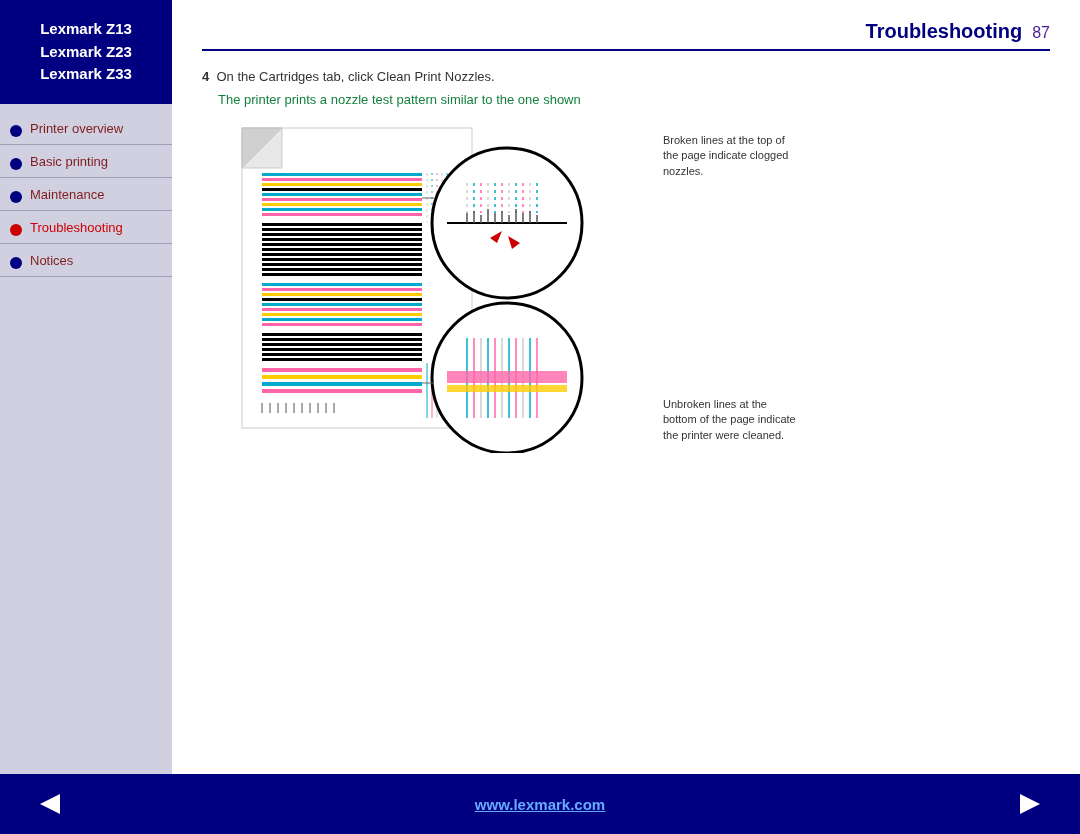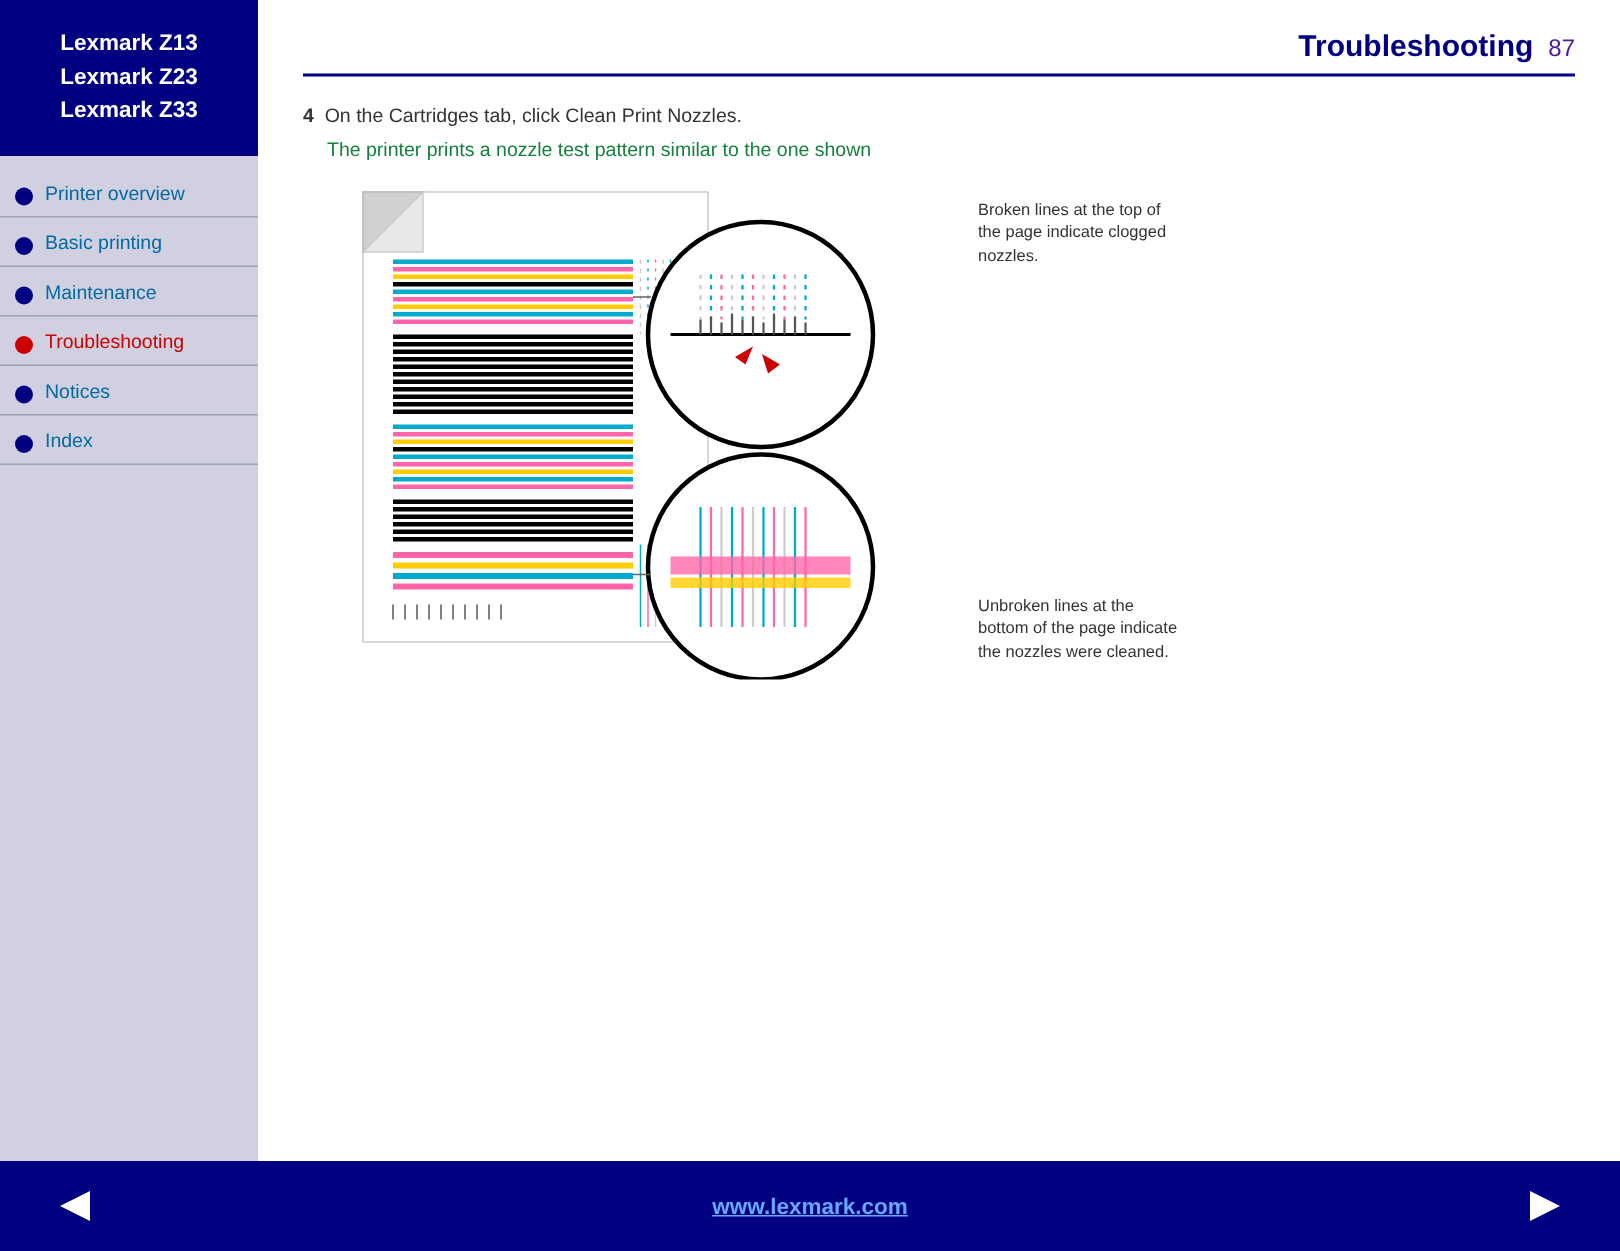--- a/index.html
+++ b/index.html
@@ -64,21 +64,21 @@
       margin-right: 8px;
       flex-shrink: 0;
     }
 
     .nav-bullet.active {
       background: #cc0000;
     }
 
     .nav-label {
       font-size: 13px;
-      color: #0369a1;
+      color: #7f1d1d;
       font-weight: 500;
       padding-bottom: 6px;
     }
 
     .nav-label.active {
       color: #cc0000;
     }
 
     
     .content-area {
@@ -130,21 +130,21 @@
       font-size: 13px;
       color: #15803d;
       margin-bottom: 16px;
       margin-left: 16px;
     }
 
     
     .diagram-container {
       display: flex;
       align-items: flex-start;
-      gap: 10px;
+      gap: 21px;
       margin-left: 10px;
     }
 
     .diagram-svg-wrapper {
       flex-shrink: 0;
     }
 
     .annotations {
       display: flex;
       flex-direction: column;
@@ -223,24 +223,20 @@
         <div class="nav-bullet"></div>
         <span class="nav-label">Maintenance</span>
       </div>
       <div class="nav-item">
         <div class="nav-bullet active"></div>
         <span class="nav-label active">Troubleshooting</span>
       </div>
       <div class="nav-item">
         <div class="nav-bullet"></div>
         <span class="nav-label">Notices</span>
-      </div>
-      <div class="nav-item">
-        <div class="nav-bullet"></div>
-        <span class="nav-label">Index</span>
       </div>
     </nav>
   </div>
 
   <div class="content-area">
     <div class="page-header">
       <div class="page-title-area">
         <span class="page-title">Troubleshooting</span>
         <span class="page-number">87</span>
       </div>
@@ -382,21 +378,21 @@
           <line x1="90" y1="280" x2="90" y2="290" stroke="#555" stroke-width="1"></line>
           <line x1="98" y1="280" x2="98" y2="290" stroke="#555" stroke-width="1"></line>
           <line x1="106" y1="280" x2="106" y2="290" stroke="#555" stroke-width="1"></line>
           <line x1="114" y1="280" x2="114" y2="290" stroke="#555" stroke-width="1"></line>
           <line x1="122" y1="280" x2="122" y2="290" stroke="#555" stroke-width="1"></line>
         </svg>
       </div>
 
       <div class="annotations">
         <div class="annotation-top">Broken lines at the top of the page indicate clogged nozzles.</div>
-        <div class="annotation-bottom">Unbroken lines at the bottom of the page indicate the nozzles were cleaned.</div>
+        <div class="annotation-bottom">Unbroken lines at the bottom of the page indicate the printer were cleaned.</div>
       </div>
     </div>
   </div>
 </div>
 
 <div class="bottom-bar">
   <div class="nav-arrow">
     <svg width="30" height="30" viewBox="0 0 30 30">
       <polygon points="25,5 5,15 25,25" fill="white"></polygon>
     </svg>

